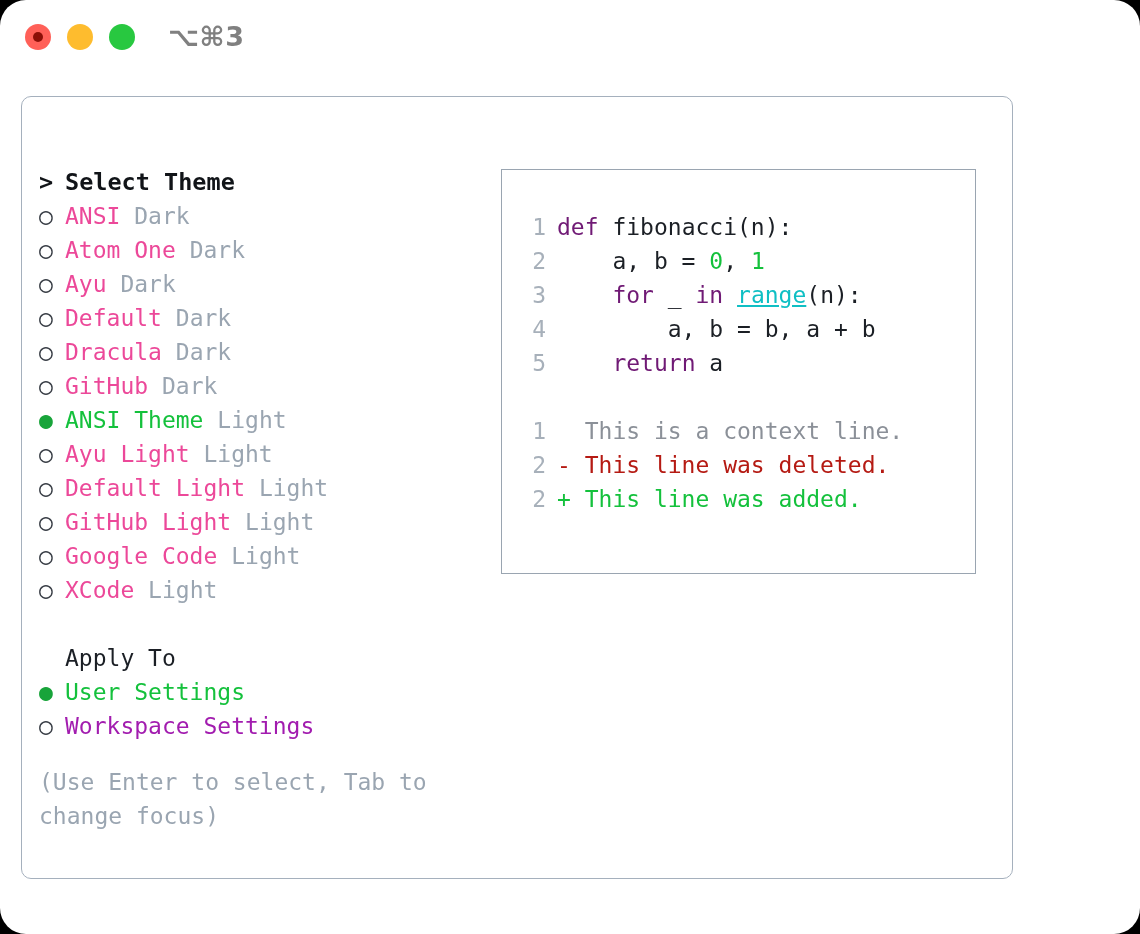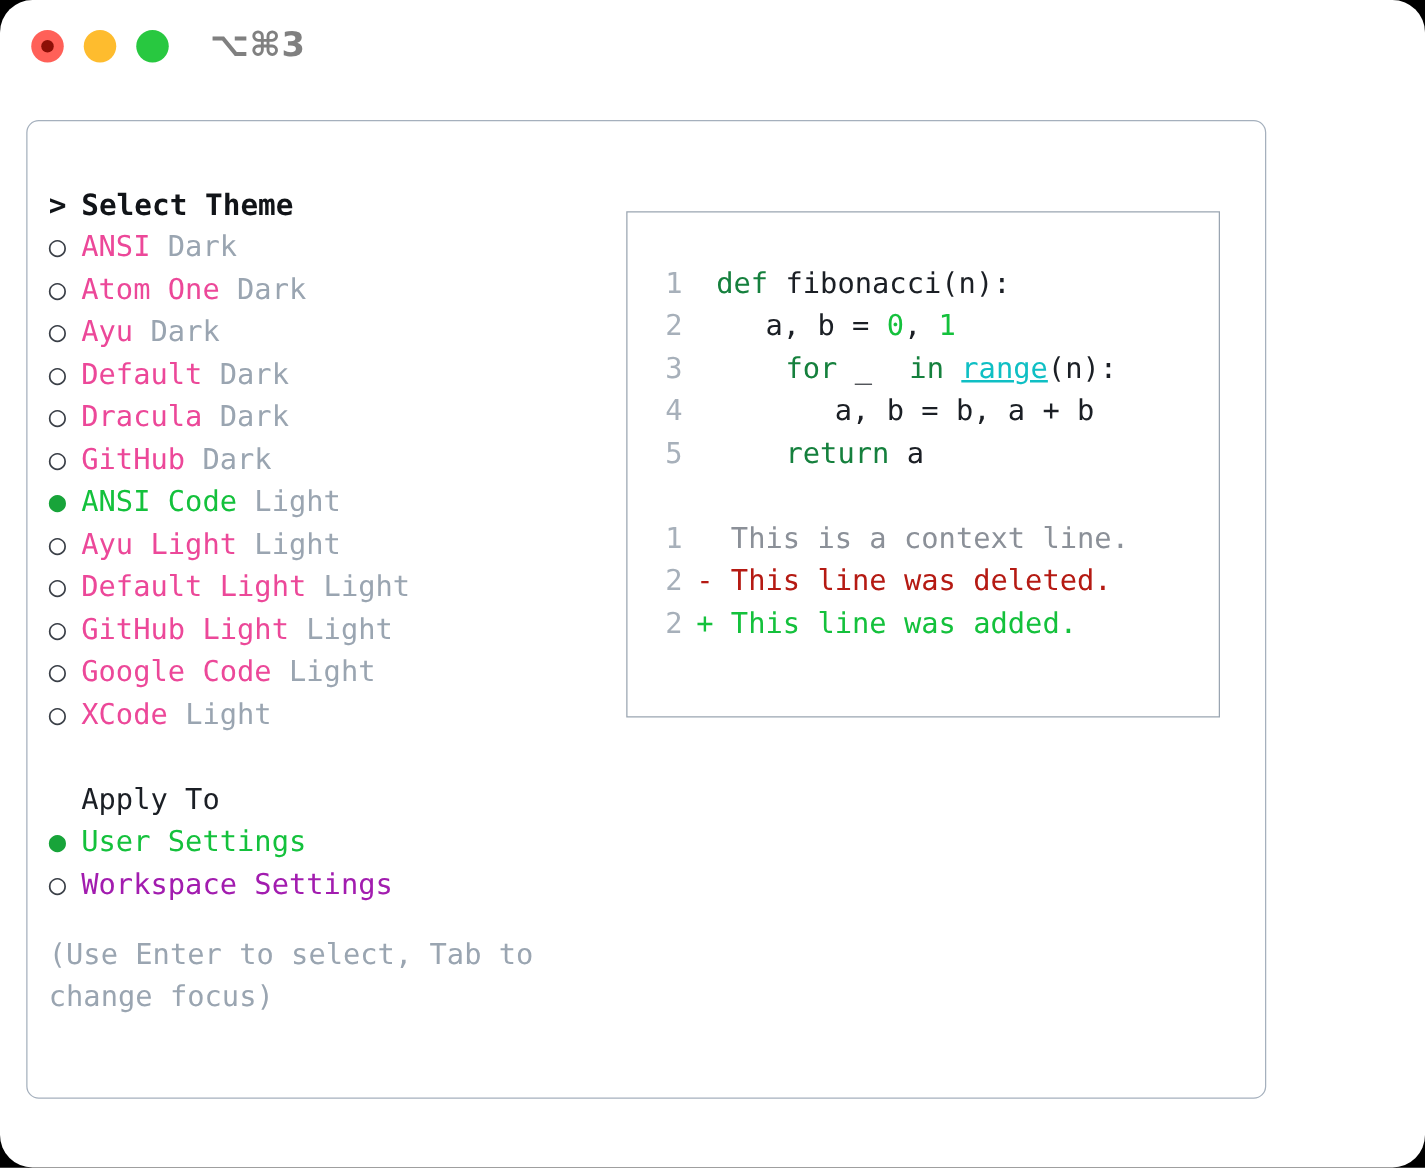--- a/index.html
+++ b/index.html
@@ -79,21 +79,21 @@
     border: 1.6px solid #a5b0bd;
     border-radius: 10px;
     background: #ffffff;
     box-sizing: border-box;
   }
 
   
   .left-col {
     position: absolute;
     left: 17px;
-    top: 50px;
+    top: 68px;
     width: 440px;
   }
   .right-col {
     position: absolute;
     left: 479px;
     top: 50px;
     width: 490px;
   }
 
   .row {
@@ -160,21 +160,21 @@
     line-height: 34px;
     white-space: pre;
   }
   .ln {
     display: inline-block;
     width: 26px;
     text-align: right;
     color: #a7b0ba;
     margin-right: 11px;
   }
-  .kw   { color: #15803d; margin-left: 16px; }
+  .kw   { color: #701a75; }
   .fn   { color: #0fbfc4; text-decoration: underline; }
   .num  { color: #14c13c; }
   .plain{ color: #1b1f25; text-align: right; }
   .blank-line { height: 34px; }
   .ctx  { color: #8b9098; }
   .del  { color: #b51a13; }
   .add  { color: #14c13c; }
 </style>
 </head>
 <body>
@@ -196,21 +196,21 @@
 
       <div class="row heading"><span class="marker">&gt;</span><span>Select Theme</span></div>
 
       <div id="theme-list">
           <div class="row"><span class="marker unsel">○</span><span class="theme-name">ANSI</span> <span class="mode-tag">Dark</span></div>
           <div class="row"><span class="marker unsel">○</span><span class="theme-name">Atom One</span> <span class="mode-tag">Dark</span></div>
           <div class="row"><span class="marker unsel">○</span><span class="theme-name">Ayu</span> <span class="mode-tag">Dark</span></div>
           <div class="row"><span class="marker unsel">○</span><span class="theme-name">Default</span> <span class="mode-tag">Dark</span></div>
           <div class="row"><span class="marker unsel">○</span><span class="theme-name">Dracula</span> <span class="mode-tag">Dark</span></div>
           <div class="row"><span class="marker unsel">○</span><span class="theme-name">GitHub</span> <span class="mode-tag">Dark</span></div>
-          <div class="row selected"><span class="marker sel">●</span><span class="theme-name">ANSI Code</span> <span class="mode-tag">Light</span></div>
+          <div class="row selected"><span class="marker sel">●</span><span class="theme-name">ANSI Theme</span> <span class="mode-tag">Light</span></div>
           <div class="row"><span class="marker unsel">○</span><span class="theme-name">Ayu Light</span> <span class="mode-tag">Light</span></div>
           <div class="row"><span class="marker unsel">○</span><span class="theme-name">Default Light</span> <span class="mode-tag">Light</span></div>
           <div class="row"><span class="marker unsel">○</span><span class="theme-name">GitHub Light</span> <span class="mode-tag">Light</span></div>
           <div class="row"><span class="marker unsel">○</span><span class="theme-name">Google Code</span> <span class="mode-tag">Light</span></div>
           <div class="row"><span class="marker unsel">○</span><span class="theme-name">XCode</span> <span class="mode-tag">Light</span></div>
         </div>
 
       <div class="spacer-row"></div>
 
       <div class="row"><span class="applyto-label">Apply To</span></div>

